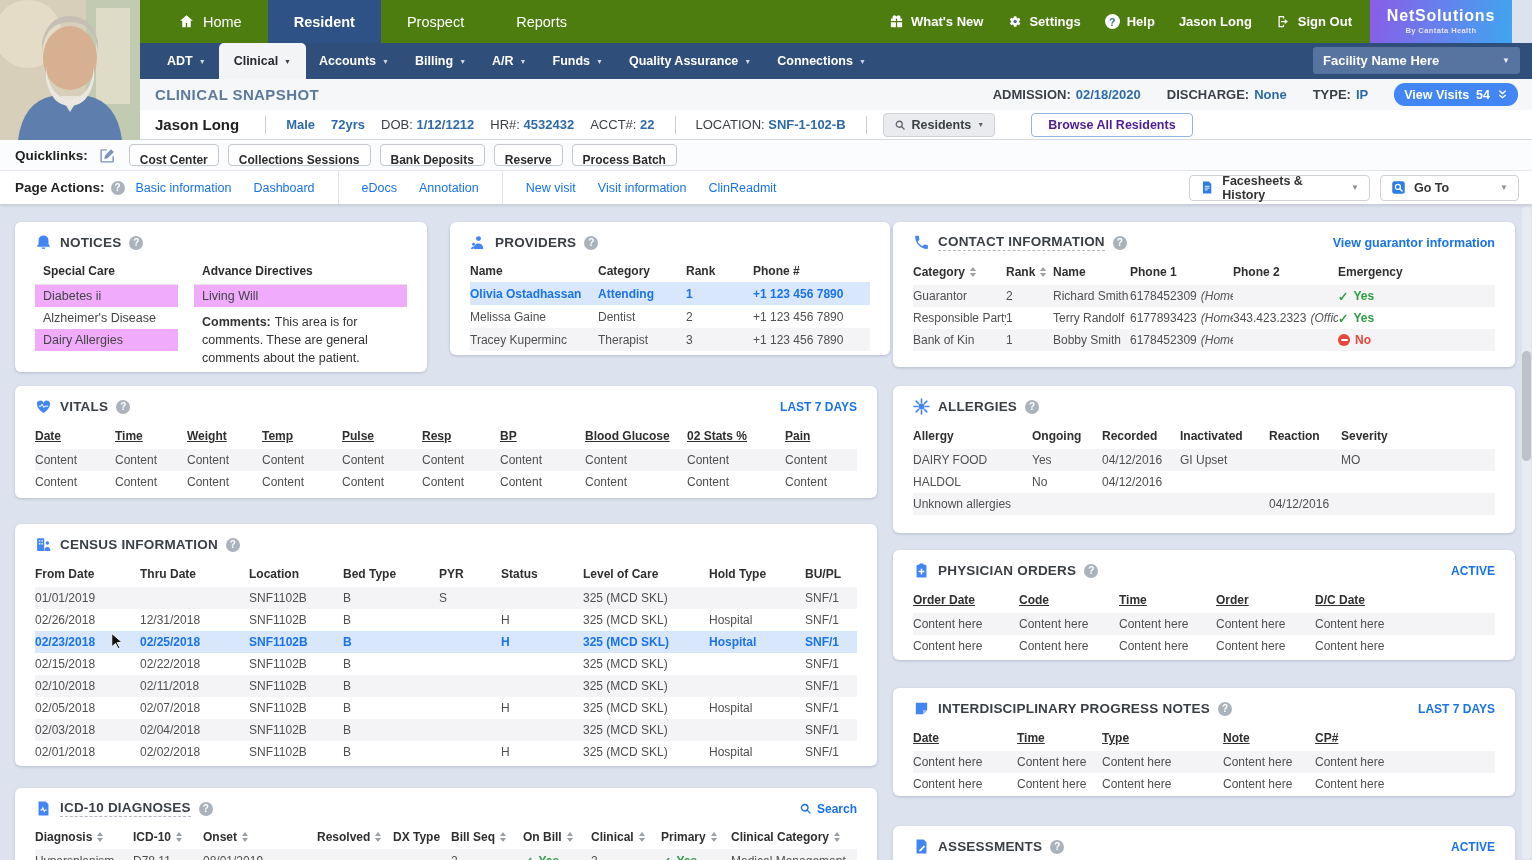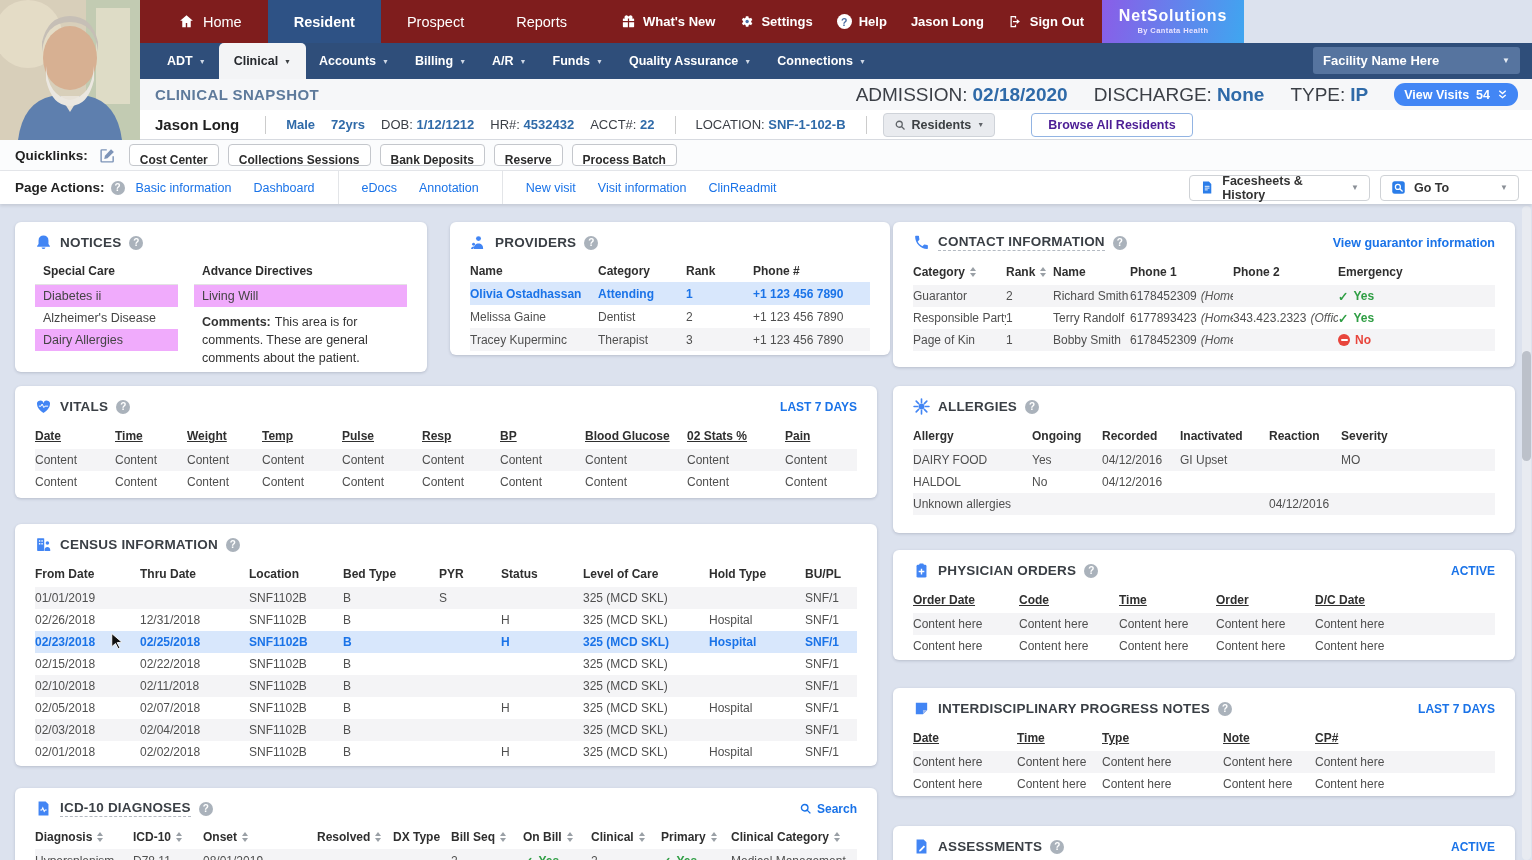--- a/index.html
+++ b/index.html
@@ -5,21 +5,21 @@
 * { margin:0; padding:0; box-sizing:border-box; }
 html,body { width:1532px; height:860px; overflow:hidden; }
 body { font-family:"Liberation Sans", sans-serif; background:#dce2ee; color:#333; }
 #app { position:relative; width:1532px; height:860px; overflow:hidden; background:#dce2ee; }
 
 
 .photo { position:absolute; left:0; top:0; width:140px; height:140px; overflow:hidden; background:#d6ccb6; }
 .photo svg { display:block; }
 
 
-.mainnav { position:absolute; left:140px; top:0; width:1104px; height:43px; background:#7f1d1d; display:flex; align-items:stretch; }
+.mainnav { position:absolute; left:140px; top:0; width:1372px; height:43px; background:#4d7c0f; display:flex; align-items:stretch; }
 .nav-items { display:flex; align-items:stretch; padding-left:12px; }
 .nav-item { display:flex; align-items:center; gap:8px; padding:0 26px; color:#fff; font-size:14.5px; font-weight:500; cursor:pointer; }
 .nav-item.active { background:#2e5285; font-weight:bold; }
 .nav-item .ni { width:17px; height:17px; }
 .utils { display:flex; align-items:center; gap:24px; margin-left:auto; padding-right:160px; }
 .util { display:flex; align-items:center; gap:7px; color:#fff; font-size:13px; font-weight:bold; cursor:pointer; white-space:nowrap; }
 .util svg { width:15px; height:15px; }
 .help-top { width:15px; height:15px; border-radius:50%; background:#fff; color:#4a6da2; font-size:10.5px; font-weight:bold; display:flex; align-items:center; justify-content:center; }
 .logo { position:absolute; right:0; top:0; width:142px; height:43px; background:linear-gradient(100deg,#8a5de8 0%,#3fa6f0 100%); display:flex; flex-direction:column; align-items:center; justify-content:center;margin-left:28px; }
 .logo-title { color:#fff; font-size:16px; font-weight:bold; letter-spacing:.8px; line-height:1; }
@@ -31,21 +31,21 @@
 .sub-item .caret { font-size:7px; color:#cfd8e6; }
 .sub-item.active { background:#f3f4f6; color:#26292e; border-radius:5px 5px 0 0; padding:0 15px; }
 .sub-item.active .caret { color:#3c4043; }
 .facility { position:absolute; right:12px; top:4px; width:207px; height:27px; background:#56749f; border-radius:3px; display:flex; align-items:center; padding:0 10px; color:#fff; font-size:13px; font-weight:bold; cursor:pointer; }
 .facility .caret { margin-left:auto; font-size:8px; color:#e6ecf5; }
 
 
 .snaphead { position:absolute; left:140px; top:79px; width:1392px; height:31px; background:#f6f7f9; display:flex; align-items:center; }
 .snap-title { margin-left:15px; font-size:15px; font-weight:bold; color:#5e7a9b; letter-spacing:.4px; }
 .snap-right { margin-left:auto; display:flex; align-items:center; gap:26px; margin-right:14px; }
-.kv { font-size:19px; color:#3b3f46; white-space:nowrap; }
+.kv { font-size:13px; color:#3b3f46; white-space:nowrap;font-weight:bold; }
 .kv b { color:#2f6aa8; margin-left:5px; }
 .view-visits { display:flex; align-items:center; gap:7px; height:23px; padding:0 10px; background:#4286f5; border-radius:11px; color:#fff; font-size:12.5px; font-weight:bold; cursor:pointer; border:none; }
 .view-visits svg { width:11px; height:11px; }
 
 
 .patientbar { position:absolute; left:140px; top:110px; width:1392px; height:30px; background:#fff; border-bottom:1px solid #d7dae0; display:flex; align-items:center; font-size:13px; }
 .pname { margin:0 14px 0 15px; font-size:15px; font-weight:bold; color:#1f1f1f; }
 .vdiv { width:1px; height:18px; background:#ccc; margin:0 12px; }
 .pitem { margin:0 8px; color:#3b3f46; white-space:nowrap; }
 .pitem b, .pval { color:#2f6aa8; font-weight:bold; }
@@ -791,21 +791,21 @@
               <div class="t-cell">
                 <span>343.423.2323</span>
                 <span class="note">(Office)</span>
               </div>
               <div class="t-cell">
                 <span class="check-icon">✓</span>
                 <span class="tone-good">Yes</span>
               </div>
             </div>
             <div class="t-row t-body stripe">
-              <div class="t-cell">Page of Kin</div>
+              <div class="t-cell">Bank of Kin</div>
               <div class="t-cell">1</div>
               <div class="t-cell">Bobby Smith</div>
               <div class="t-cell">
                 <span>6178452309</span>
                 <span class="note">(Home)</span>
               </div>
               <div class="t-cell"></div>
               <div class="t-cell">
                 <span class="no-icon"></span>
                 <span class="tone-bad">No</span>

